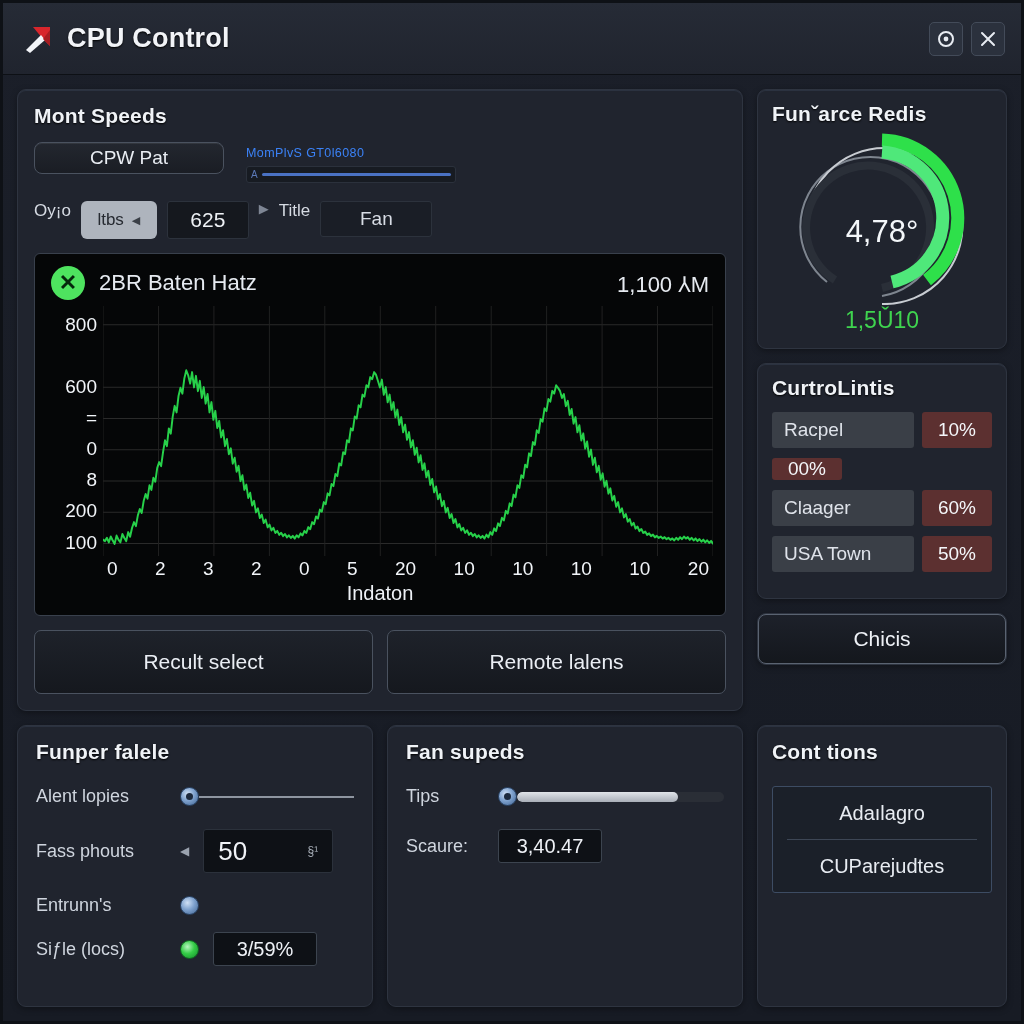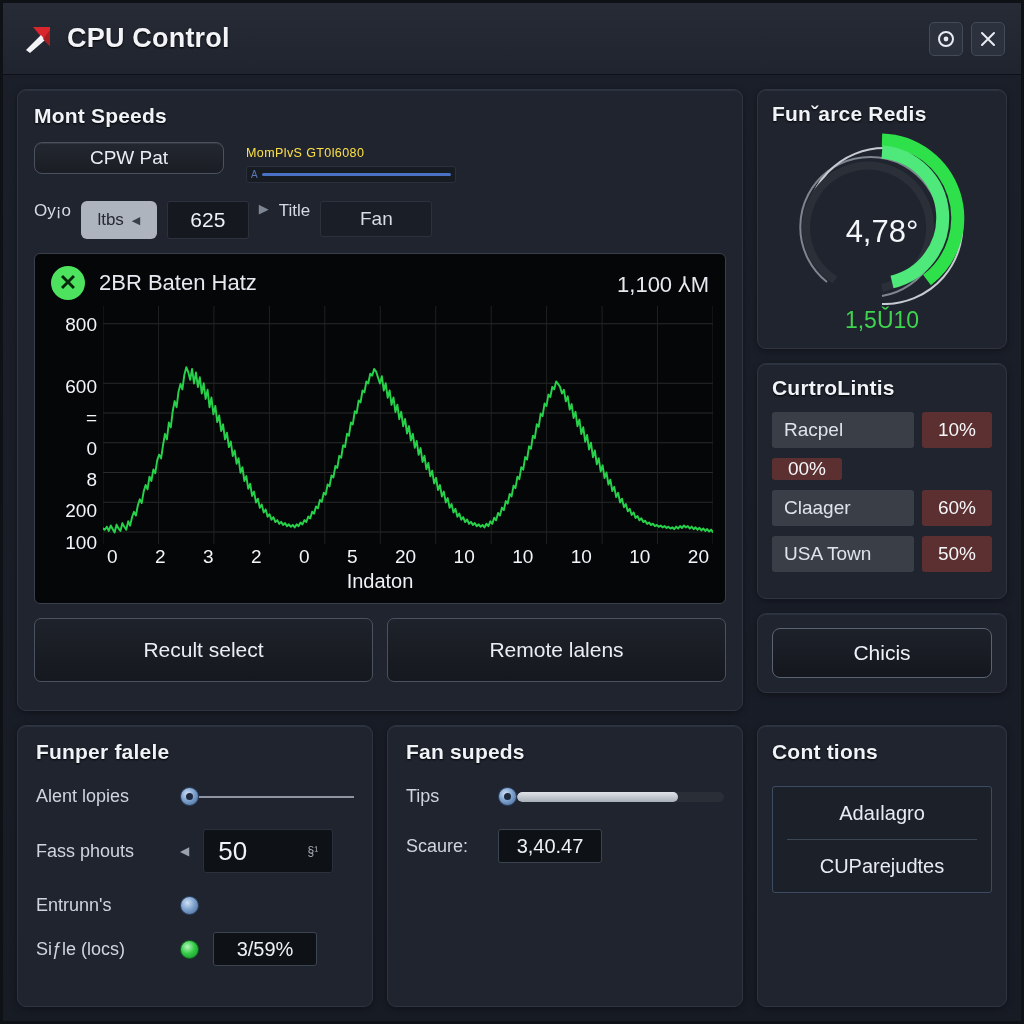--- a/index.html
+++ b/index.html
@@ -47,36 +47,36 @@
     border: 1px solid #2e3440;
     border-radius: 9px;
     box-shadow: 0 1px 0 #2b3240 inset, 0 2px 6px rgba(0,0,0,.35);
   }
   .panel-title {
     font-size: 21px; font-weight: bold; color: #f0f3f7;
     text-shadow: 0 1px 2px #000; letter-spacing: .2px;
   }
 
   
-  .monitor { padding: 14px 16px 28px 16px; display: flex; flex-direction: column; }
+  .monitor { padding: 14px 16px 16px 16px; display: flex; flex-direction: column; }
   .mon-head { display: flex; gap: 16px; }
   .mon-head-left { flex: 1 1 auto; min-width: 0; }
   .mon-rows { margin-top: 14px; }
 
   .row1 { display: flex; align-items: flex-start; gap: 22px; }
   .big-btn {
     flex: 0 0 190px; height: 32px;
     background: linear-gradient(180deg, #23272f 0%, #1a1d24 100%);
     border: 1px solid #4a525f; border-radius: 8px;
     display: flex; align-items: center; justify-content: center;
     color: #e9edf3; font-size: 19px;
     box-shadow: 0 1px 0 rgba(255,255,255,.07) inset;
   }
   .prog-wrap { flex: 1 1 auto; padding-top: 4px; max-width: 210px; }
-  .prog-label { font-size: 12.5px; color: #fde047; letter-spacing: .4px; margin-bottom: 6px; white-space: nowrap; }
+  .prog-label { font-size: 12.5px; color: #3b82f6; letter-spacing: .4px; margin-bottom: 6px; white-space: nowrap; }
   .prog-track {
     height: 17px; background: #171b22; border: 1px solid #2b313c; border-radius: 3px;
     display: flex; align-items: center; padding: 0 4px; gap: 4px;
   }
   .prog-a { font-size: 10px; color: #5b79b8; flex: 0 0 auto; }
   .prog-fill { height: 3px; flex: 1 1 auto; background: #4a72c4; border-radius: 2px; }
 
   .row2 { display: flex; gap: 10px; margin-top: 18px; }
   .r2-label { font-size: 17px; color: #d6dbe3; }
   .chip {
@@ -167,21 +167,21 @@
   .lname {
     flex: 1 1 auto; background: #3a3f47; border-radius: 3px;
     padding: 7px 12px; color: #dfe3ea; font-size: 19px;
   }
   .lval {
     flex: 0 0 70px; background: #5c3030; border-radius: 3px;
     display: flex; align-items: center; justify-content: center;
     color: #f4f6f9; font-size: 19px;
   }
 
-  .chicis-panel { padding: 14px; }
+  .chicis-panel { }
   .chicis-btn {
     height: 50px; width: 100%;
     background: linear-gradient(180deg, #1d212a 0%, #14171d 100%);
     border: 1px solid #5a6371; border-radius: 8px;
     display: flex; align-items: center; justify-content: center;
     color: #eef1f6; font-size: 21px;
   }
 
   
   .bottom { display: flex; gap: 14px; padding: 0 14px 14px 14px; height: 296px; flex: 0 0 296px; }

